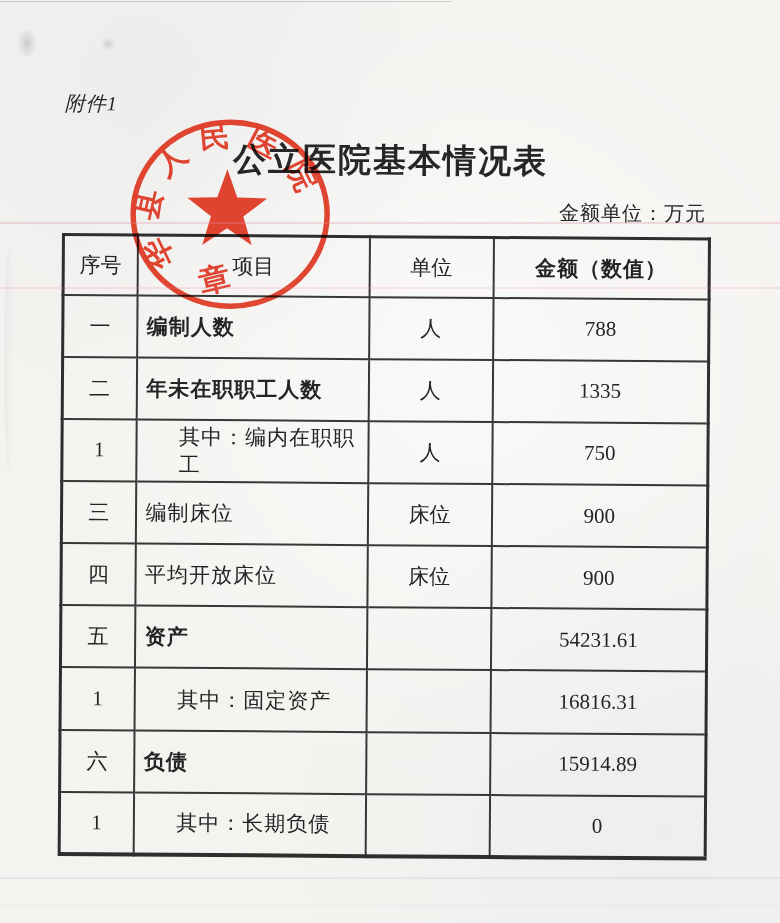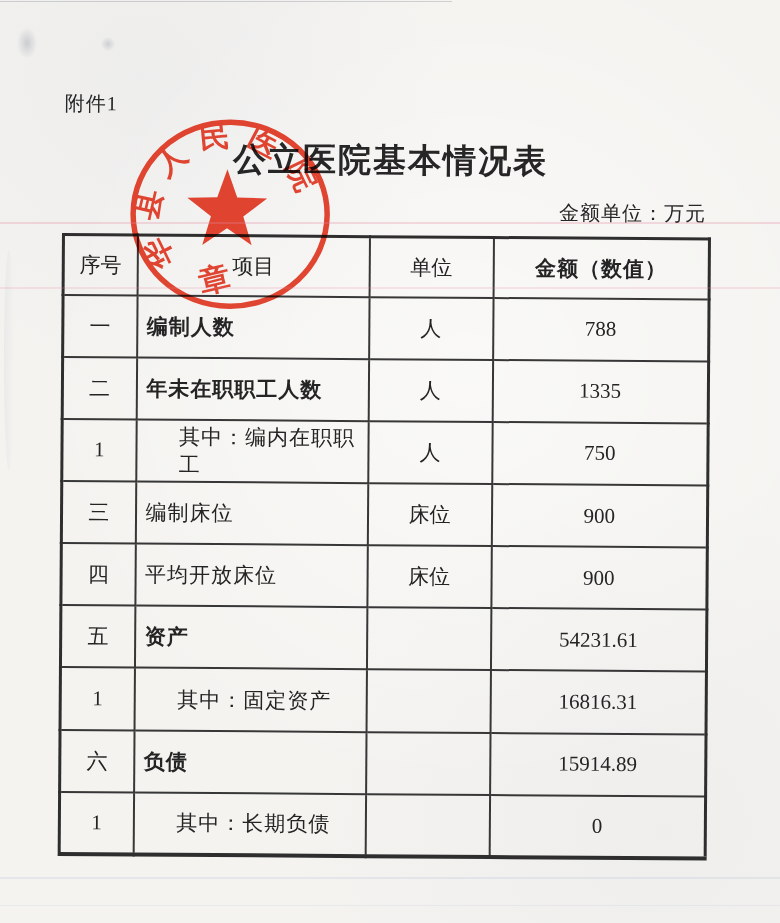--- a/index.html
+++ b/index.html
@@ -15,21 +15,21 @@
     background-image:
       radial-gradient(circle at 18% 8%, rgba(150,160,190,.07), transparent 30%),
       radial-gradient(circle at 85% 90%, rgba(150,160,190,.06), transparent 35%),
       radial-gradient(circle at 60% 40%, rgba(255,255,255,.5), transparent 60%);
     font-family:"Liberation Serif","DejaVu Serif",serif;
     color:var(--ink);
   }
   .paper{position:absolute;inset:0;}
   .tilt{position:absolute;inset:0;transform:rotate(0.4deg);transform-origin:62px 233px;}
 
-  .attachment{position:absolute;left:64px;top:90px;font-size:20px;letter-spacing:1px;}
+  .attachment{position:absolute;left:64px;top:90px;font-size:20px;letter-spacing:1px;font-style:italic;}
   .title{position:absolute;left:0;top:136px;width:780px;margin:0;text-align:center;
          font-size:33px;font-weight:700;letter-spacing:2px;}
   .unit-note{position:absolute;top:196px;right:74px;font-size:20px;letter-spacing:1px;}
 
   table.main-table{
     position:absolute;left:62px;top:233px;width:646px;height:623px;
     border-collapse:collapse;table-layout:fixed;
     border:3px solid #2e2e2e;border-bottom-width:4px;
   }
   .main-table th,.main-table td{

